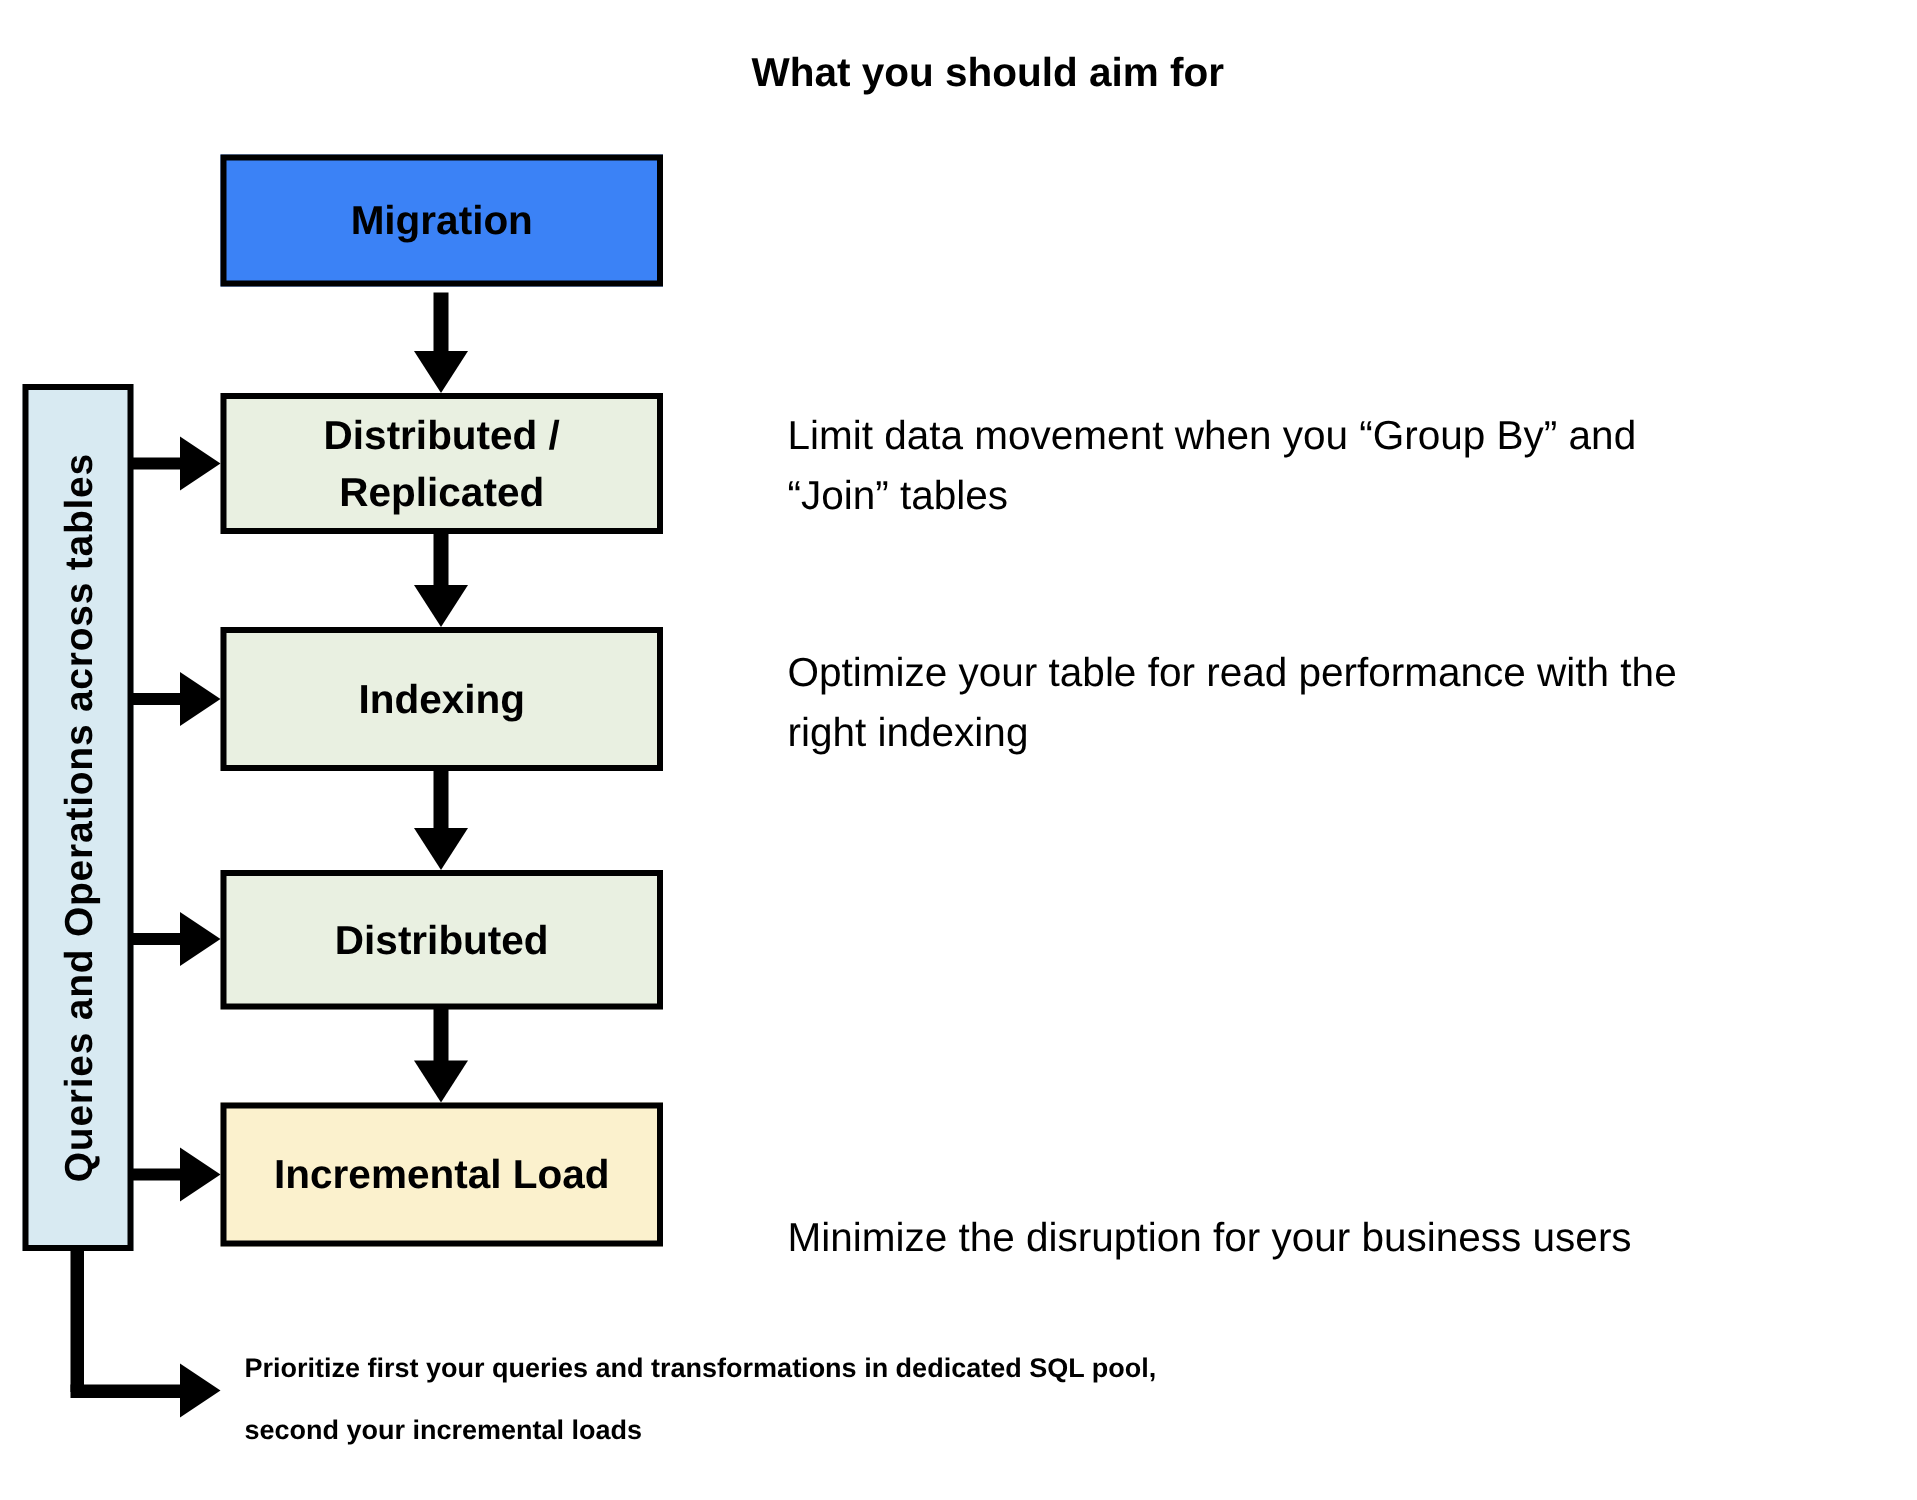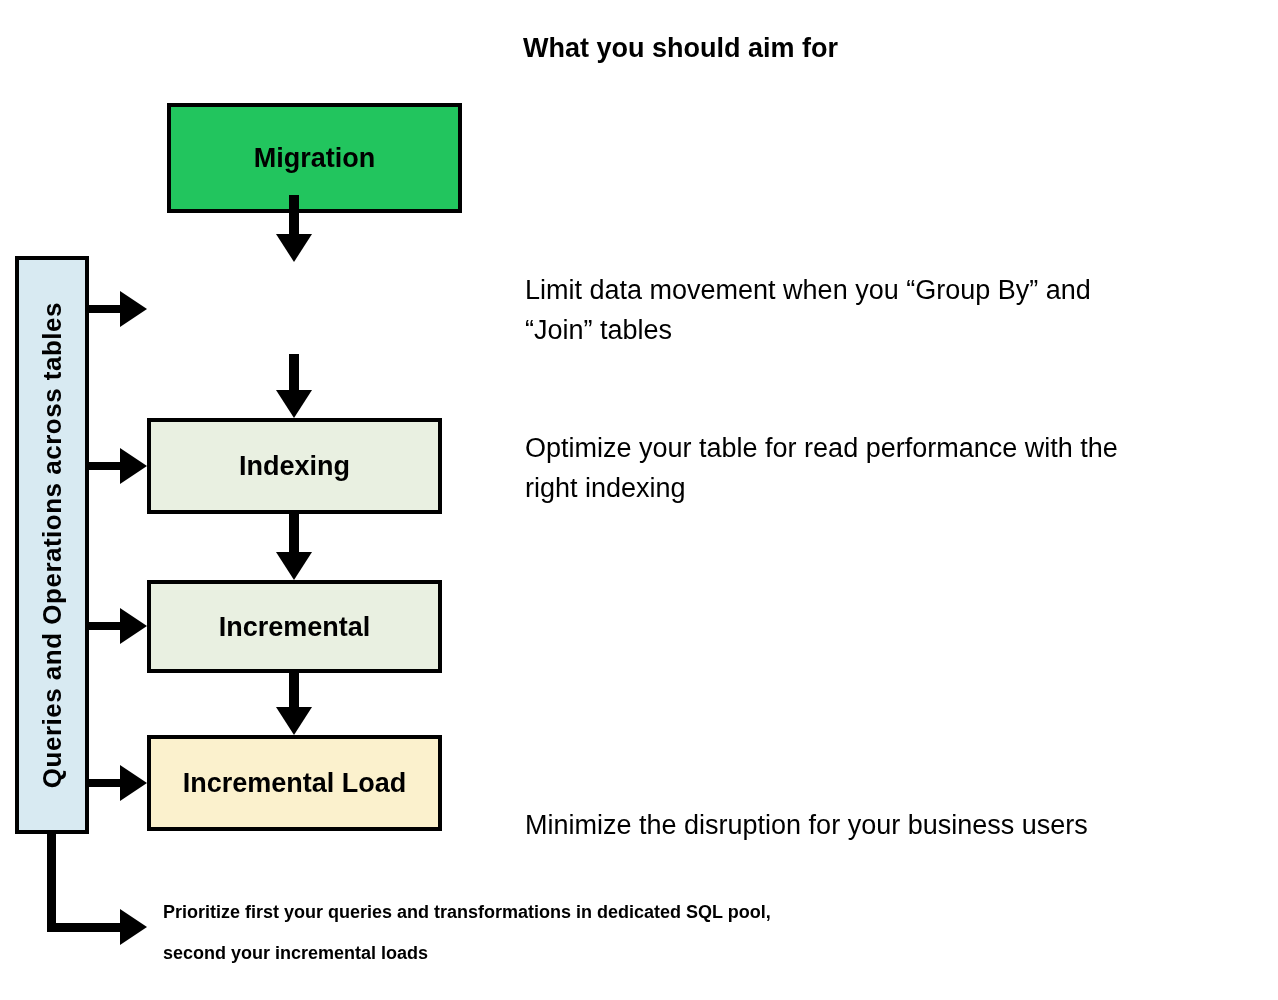--- a/index.html
+++ b/index.html
@@ -8,21 +8,21 @@
     position: relative;
     width: 1278px;
     height: 1000px;
     background: #ffffff;
     font-family: "Liberation Sans", sans-serif;
     color: #000000;
     overflow: hidden;
   }
   .title {
     position: absolute;
-    left: 523px;
+    left: 501px;
     top: 33px;
     font-size: 27px;
     font-weight: bold;
     white-space: pre-line;
   }
   
   .box {
     position: absolute;
     left: 147px;
     width: 295px;
@@ -100,28 +100,32 @@
 <body>
 
 <div class="canvas">
 
   <div class="title">What you should aim for</div>
 
   <div class="sidebar" style="background-color: rgb(216, 234, 242);">
     <span class="sidebar-text">Queries and Operations across tables</span>
   </div>
 
-  <div class="box" style="top: 103px; height: 110px; background-color: #22c55e; margin-left: 20px;">
+  <div class="box" style="top: 103px; height: 88px; background-color: #3b82f6;">
     <span class="box-label">Migration</span>
+  </div>
+  <div class="box" style="top: 262px; height: 94px; background-color: rgb(233, 240, 225);">
+    <span class="box-label">Distributed /
+Replicated</span>
   </div>
   <div class="box" style="top: 418px; height: 96px; background-color: rgb(233, 240, 225);">
     <span class="box-label">Indexing</span>
   </div>
   <div class="box" style="top: 580px; height: 93px; background-color: rgb(233, 240, 225);">
-    <span class="box-label">Incremental</span>
+    <span class="box-label">Distributed</span>
   </div>
   <div class="box" style="top: 735px; height: 96px; background-color: rgb(251, 241, 205); align-items: center;">
     <span class="box-label">Incremental Load</span>
   </div>
 
   <div class="vshaft" style="left:289px;top:195px;height:40px;"></div>
   <div class="head-down" style="left:276px;top:234px;"></div>
 
   <div class="vshaft" style="left:289px;top:354px;height:37px;"></div>
   <div class="head-down" style="left:276px;top:390px;"></div>

